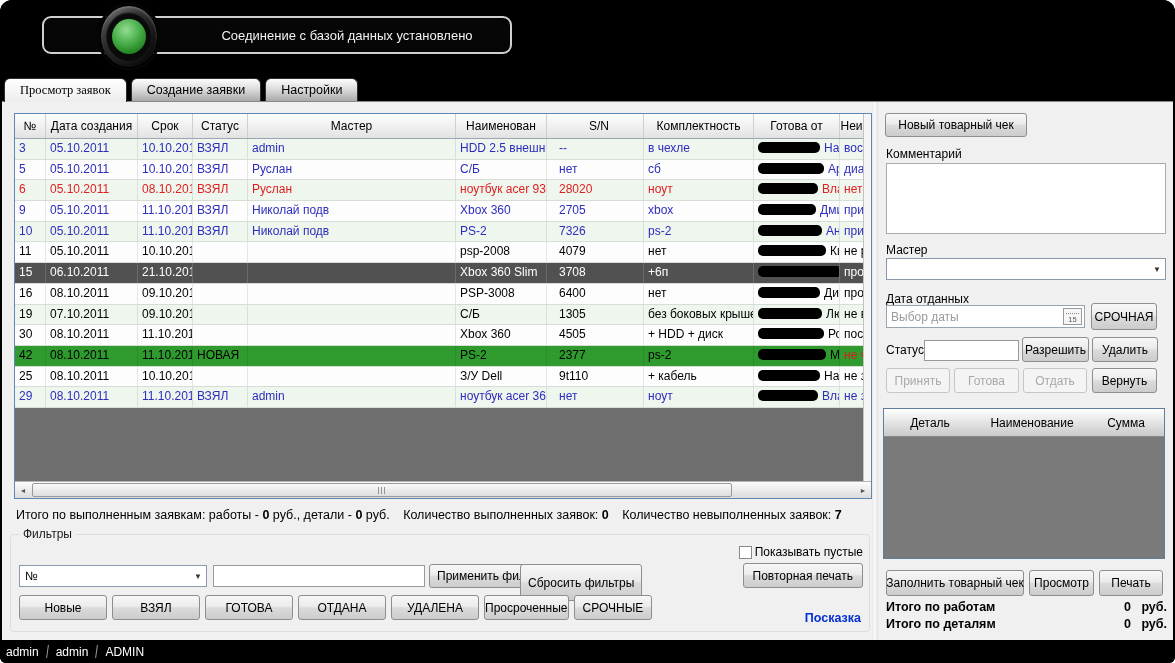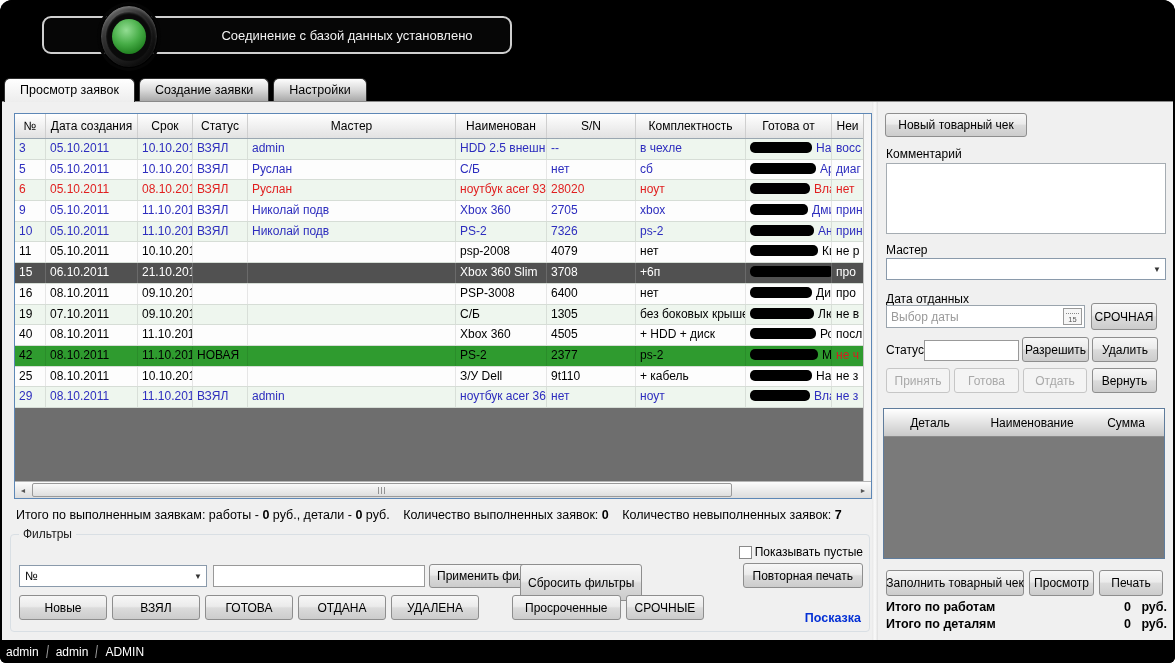--- a/index.html
+++ b/index.html
@@ -22,42 +22,42 @@
   .led-mid { position:absolute; inset:6px 5px; border-radius:50%; background:#0a0a0a;
              box-shadow:inset 0 1px 2px rgba(255,255,255,.2); }
   .led-core { position:absolute; inset:13px 11px; border-radius:50%;
               background:radial-gradient(circle at 42% 32%, #93dd93 0%, #47ad47 45%, #1d7d1d 80%, #0f5a0f 100%); }
 
   
   .tab-bar { position:absolute; left:4px; top:78px; height:23px; display:flex; gap:4px; z-index:3; }
   .tab { height:23px; padding:0 15px; line-height:22px; font-size:12.5px; color:#000;
          background:linear-gradient(#fdfdfd 0%, #d9d9d9 50%, #a9a9a9 100%);
          border:1px solid #2e2e2e; border-bottom:none; border-radius:6px 6px 0 0; cursor:default; }
-  .tab.active { background:linear-gradient(#ffffff 0%, #f2f2f2 70%, #ededed 100%); height:24px; }
+  .tab.active { background:linear-gradient(#ffffff 0%, #f2f2f2 70%, #ededed 100%); height:24px;font-family:Liberation Serif, serif; }
 
   
   .content { position:absolute; left:2px; top:101px; width:1171px; height:539px;
              background:#f0f0f0; border-top:1px solid #8a8a8a; }
 
   
   .grid { position:absolute; left:12px; top:11px; width:858px; height:386px;
           border:1px solid #5d87b6; background:#fff; display:flex; flex-direction:column; }
   .grid-main { display:flex; flex-direction:row; flex:1; overflow:hidden; }
   .grid-cols { flex:1; display:flex; flex-direction:column; overflow:hidden; }
   .grid-header { display:flex; height:25px; background:linear-gradient(#ffffff, #e2e2e2);
                  border-bottom:1px solid #9aa7b1; }
   .hcell { font-size:12px; color:#000; display:flex; align-items:center; justify-content:center;
            border-right:1px solid #cfcfcf; overflow:hidden; white-space:nowrap; }
   .grid-rows { display:flex; flex-direction:column; }
   .grow { display:flex; height:20.7px; border-bottom:1px solid #d6ddd6; background:#fdfdfd; }
   .grow.tint { background:#eef6ee; }
   .cell { font-size:12px; line-height:19.5px; padding-left:4px; overflow:hidden;
           white-space:nowrap; border-right:1px solid rgba(0,0,0,.09); }
   .c0{width:31px;} .c1{width:92px;} .c2{width:55px;} .c3{width:55px;} .c4{width:208px;}
-  .c5{width:91px;} .c6{width:89px;} .c7{width:110px;} .c8{width:86px;} .c9{flex:1;border-right:none;}
+  .c5{width:91px;} .c6{width:89px;margin-left:8px;} .c7{width:110px;} .c8{width:86px;} .c9{flex:1;border-right:none;}
   .grow.blue { color:#2d2dbe; }
   .grow.red { color:#e01f1f; }
   .grow.selected { background:#515151 !important; color:#fff; }
   .grow.selected .cell { border-right-color:rgba(255,255,255,.15); }
   .grow.new { background:#2f9b2f !important; color:#000; }
   .grow.new .c9 { color:#d61f1f; }
   .redact { display:inline-block; height:11px; background:#000; border-radius:5px;
             vertical-align:-1px; margin-right:4px; }
   .grid-filler { flex:1; background:#6e6e6e; }
   .vscroll { width:8px; background:#f5f5f5; border-left:1px solid #c2c2c2; }
@@ -294,21 +294,21 @@
                 <div class="cell c2">09.10.2011</div>
                 <div class="cell c3"></div>
                 <div class="cell c4"></div>
                 <div class="cell c5">С/Б</div>
                 <div class="cell c6">1305</div>
                 <div class="cell c7">без боковых крышек</div>
                 <div class="cell c8"><span class="redact" style="width: 64px;"></span>Людми</div>
                 <div class="cell c9">не в</div>
               </div>
               <div class="grow plain">
-                <div class="cell c0">40</div>
+                <div class="cell c0">30</div>
                 <div class="cell c1">08.10.2011</div>
                 <div class="cell c2">11.10.2011</div>
                 <div class="cell c3"></div>
                 <div class="cell c4"></div>
                 <div class="cell c5">Xbox 360</div>
                 <div class="cell c6">4505</div>
                 <div class="cell c7">+ HDD + диск</div>
                 <div class="cell c8"><span class="redact" style="width: 66px;"></span>Роман</div>
                 <div class="cell c9">посл</div>
               </div>
@@ -378,21 +378,21 @@
       </div>
       <input class="f-input" type="text" value="" style="">
       <div class="btn f-apply">Применить фильтры</div>
       <div class="btn f-reset">Сбросить фильтры</div>
       <div class="f-statusrow">
           <div class="btn fbtn" style="width: 88px;">Новые</div>
           <div class="btn fbtn" style="width: 88px;">ВЗЯЛ</div>
           <div class="btn fbtn" style="width: 88px;">ГОТОВА</div>
           <div class="btn fbtn" style="width: 88px;">ОТДАНА</div>
           <div class="btn fbtn" style="width: 88px;">УДАЛЕНА</div>
-          <div class="btn fbtn" style="width: auto; padding: 0px 12px; margin-left: 28px;">Просроченные</div>
+          <div class="btn fbtn" style="width: auto; padding: 0px 0;">Просроченные</div>
           <div class="btn fbtn" style="width: auto; padding: 0px 8px;">СРОЧНЫЕ</div>
         </div>
       <div class="chk-row">
         <span class="chk"></span>
         <span>Показывать пустые</span>
       </div>
       <div class="btn f-reprint">Повторная печать</div>
       <div class="hint">Посказка</div>
     </div>
 

